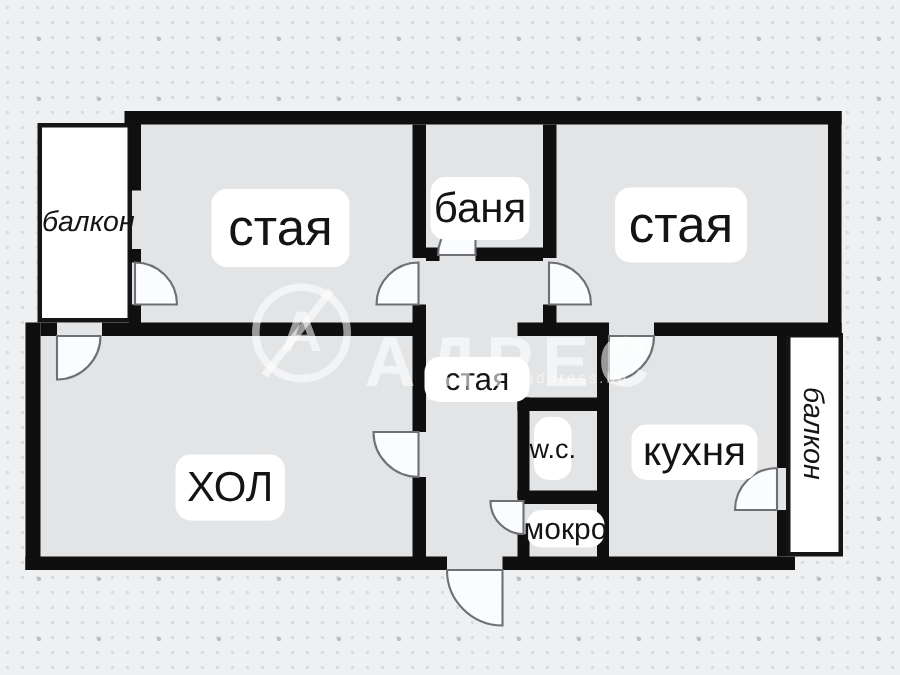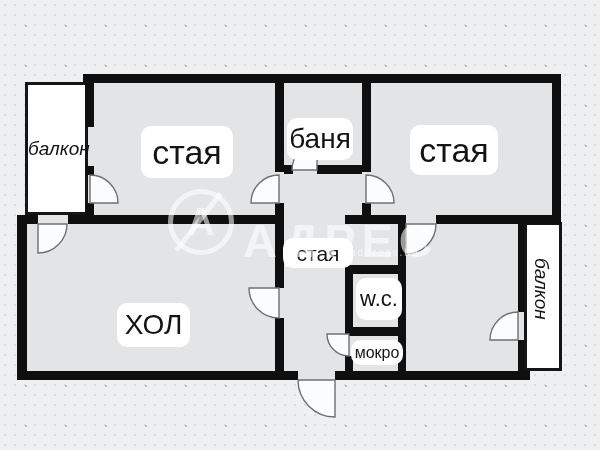--- a/index.html
+++ b/index.html
@@ -111,24 +111,27 @@
   </div>
   <div class="pill" style="left:410px; top:125px; width:88px; height:50px; font-size:34px;">
     <span>стая</span>
   </div>
   <div class="pill" style="left:117px; top:265px; width:73px; height:44px; font-size:28px;margin-top:38px;">
     <span>ХОЛ</span>
   </div>
   <div class="pill" style="left:283px; top:238px; width:70px; height:30px; font-size:21px;">
     <span>стая</span>
   </div>
-  <div class="pill" style="left:356px; top:278px; width:46px; height:42px; font-size:22px;">
+  <div class="pill" style="left:356px; top:278px; width:25px; height:42px; font-size:18px;">
     <span>w.c.</span>
   </div>
-  <div class="pill" style="left:351px; top:340px; width:52px; height:25px; font-size:16px;">
+  <div class="pill" style="left:421px; top:283px; width:84px; height:37px; font-size:27px;">
+    <span>кухня</span>
+  </div>
+  <div class="pill" style="left:351px; top:340px; width:52px; height:25px; font-size:20px;">
     <span>мокро</span>
   </div>
 
   <div class="plainlabel" style="left:28px; top:139px; font-size:19px;">
     <span>балкон</span>
   </div>
   <div class="plainlabel vtext" style="left:532px; top:258px; font-size:19px;">
     <span>балкон</span>
   </div>
 

